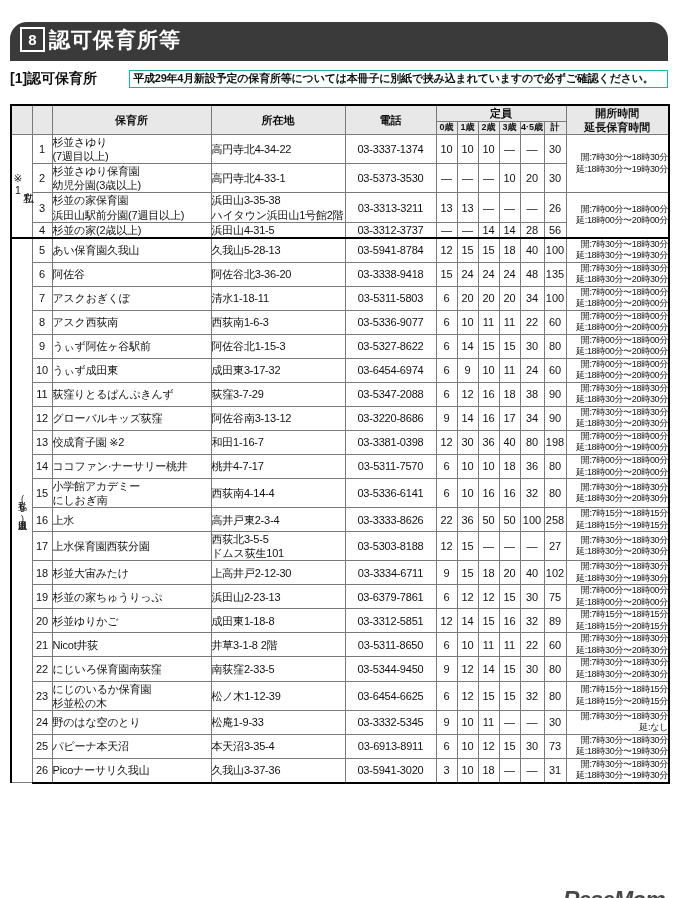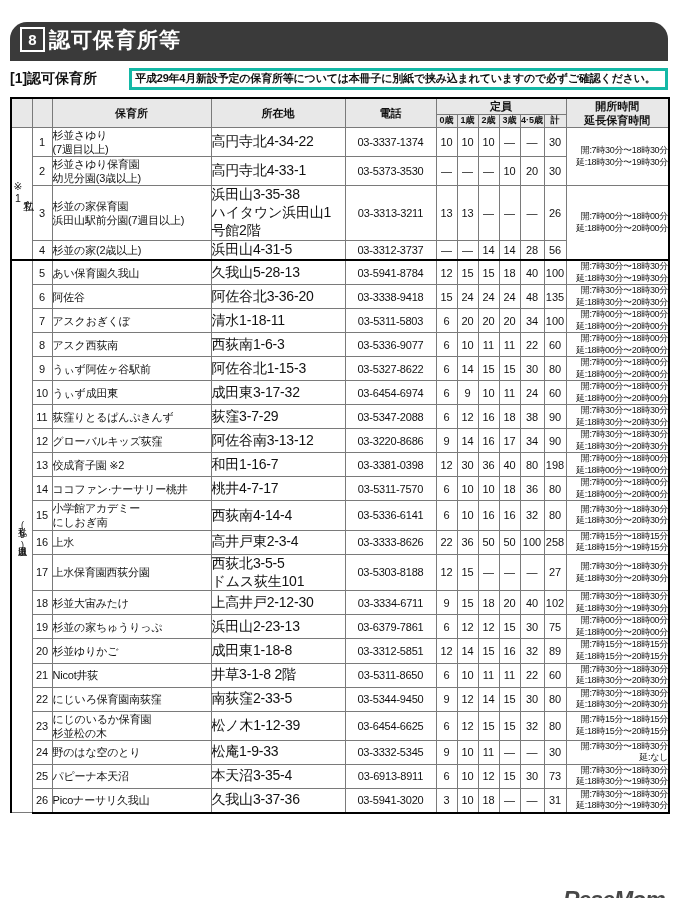--- a/index.html
+++ b/index.html
@@ -61,34 +61,34 @@
   }
   .sub-title{
     font-size:14px;
     font-weight:bold;
     letter-spacing:0px;
     white-space:nowrap;
     flex:0 0 auto;
   }
   .notice{
     margin-left:16px;
-    border:3px solid #14b8a6;
+    border:1px solid #14b8a6;
     font-size:11px;
     font-weight:bold;
     padding:1px 3px 2px 3px;
     line-height:1.15;
     white-space:nowrap;
     flex:1 1 auto;
     box-sizing:border-box;
     letter-spacing:-0.2px;
   }
 
   
   table.maintbl{
-    margin-top:8px;
+    margin-top:15px;
     border-collapse:collapse;
     table-layout:fixed;
     width:658px;
     font-size:10px;
   }
   table.maintbl th,table.maintbl td{
     border:1px solid #7a7a7a;
     padding:0;
     vertical-align:middle;
     line-height:1.28;
@@ -121,21 +121,21 @@
     letter-spacing:0px;
     margin:0 auto;
     line-height:1.05;
     white-space:nowrap;
     display:inline-block;
   }
   .vert.small{font-size:9px;}
 
   td.num{text-align:center;font-size:11px;}
   td.name{padding:2px 0 2px 4px;font-size:11px;text-align:left;letter-spacing:-0.2px;}
-  td.addr{padding:2px 0 2px 4px;font-size:14px;text-align:left;letter-spacing:-0.2px;}
+  td.addr{padding:2px 0 2px 4px;font-size:11px;text-align:left;letter-spacing:-0.2px;}
   td.tel{text-align:center;font-size:11px;letter-spacing:-0.2px;}
   td.cap{text-align:center;font-size:11px;}
   td.hours{padding:1px 0 1px 3px;font-size:9px;text-align:right;line-height:1.35;letter-spacing:-0.3px;white-space:nowrap;}
   .nl{display:block;}
 
   
   .watermark{
     position:absolute;
     right:8px;
     bottom:8px;

